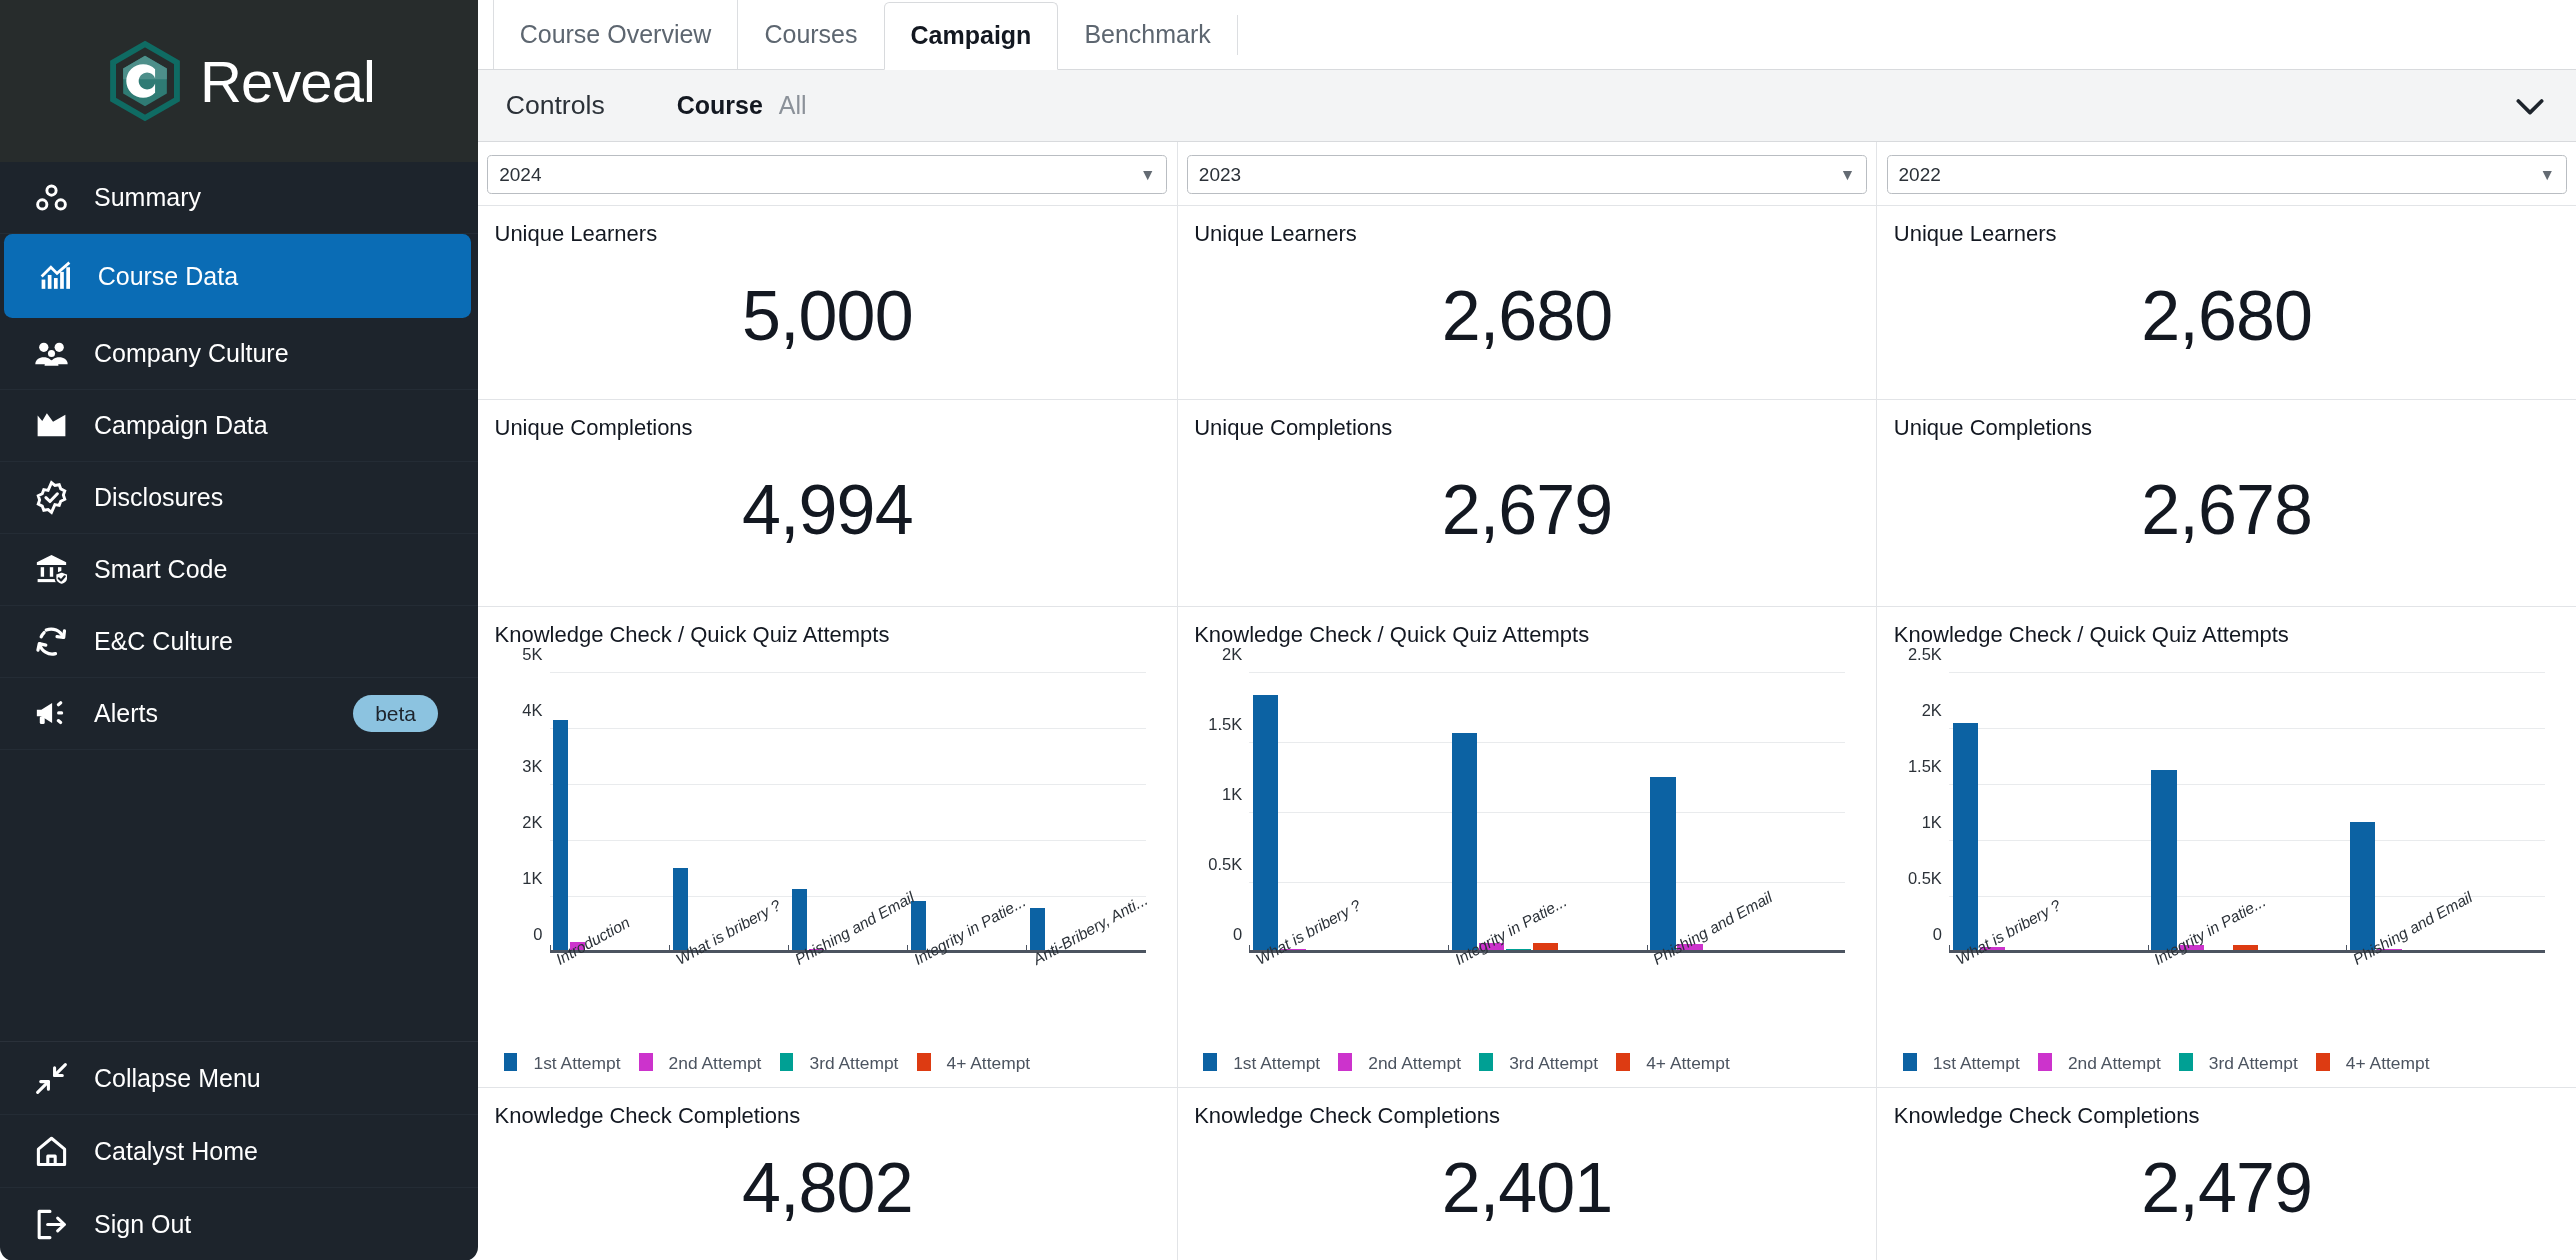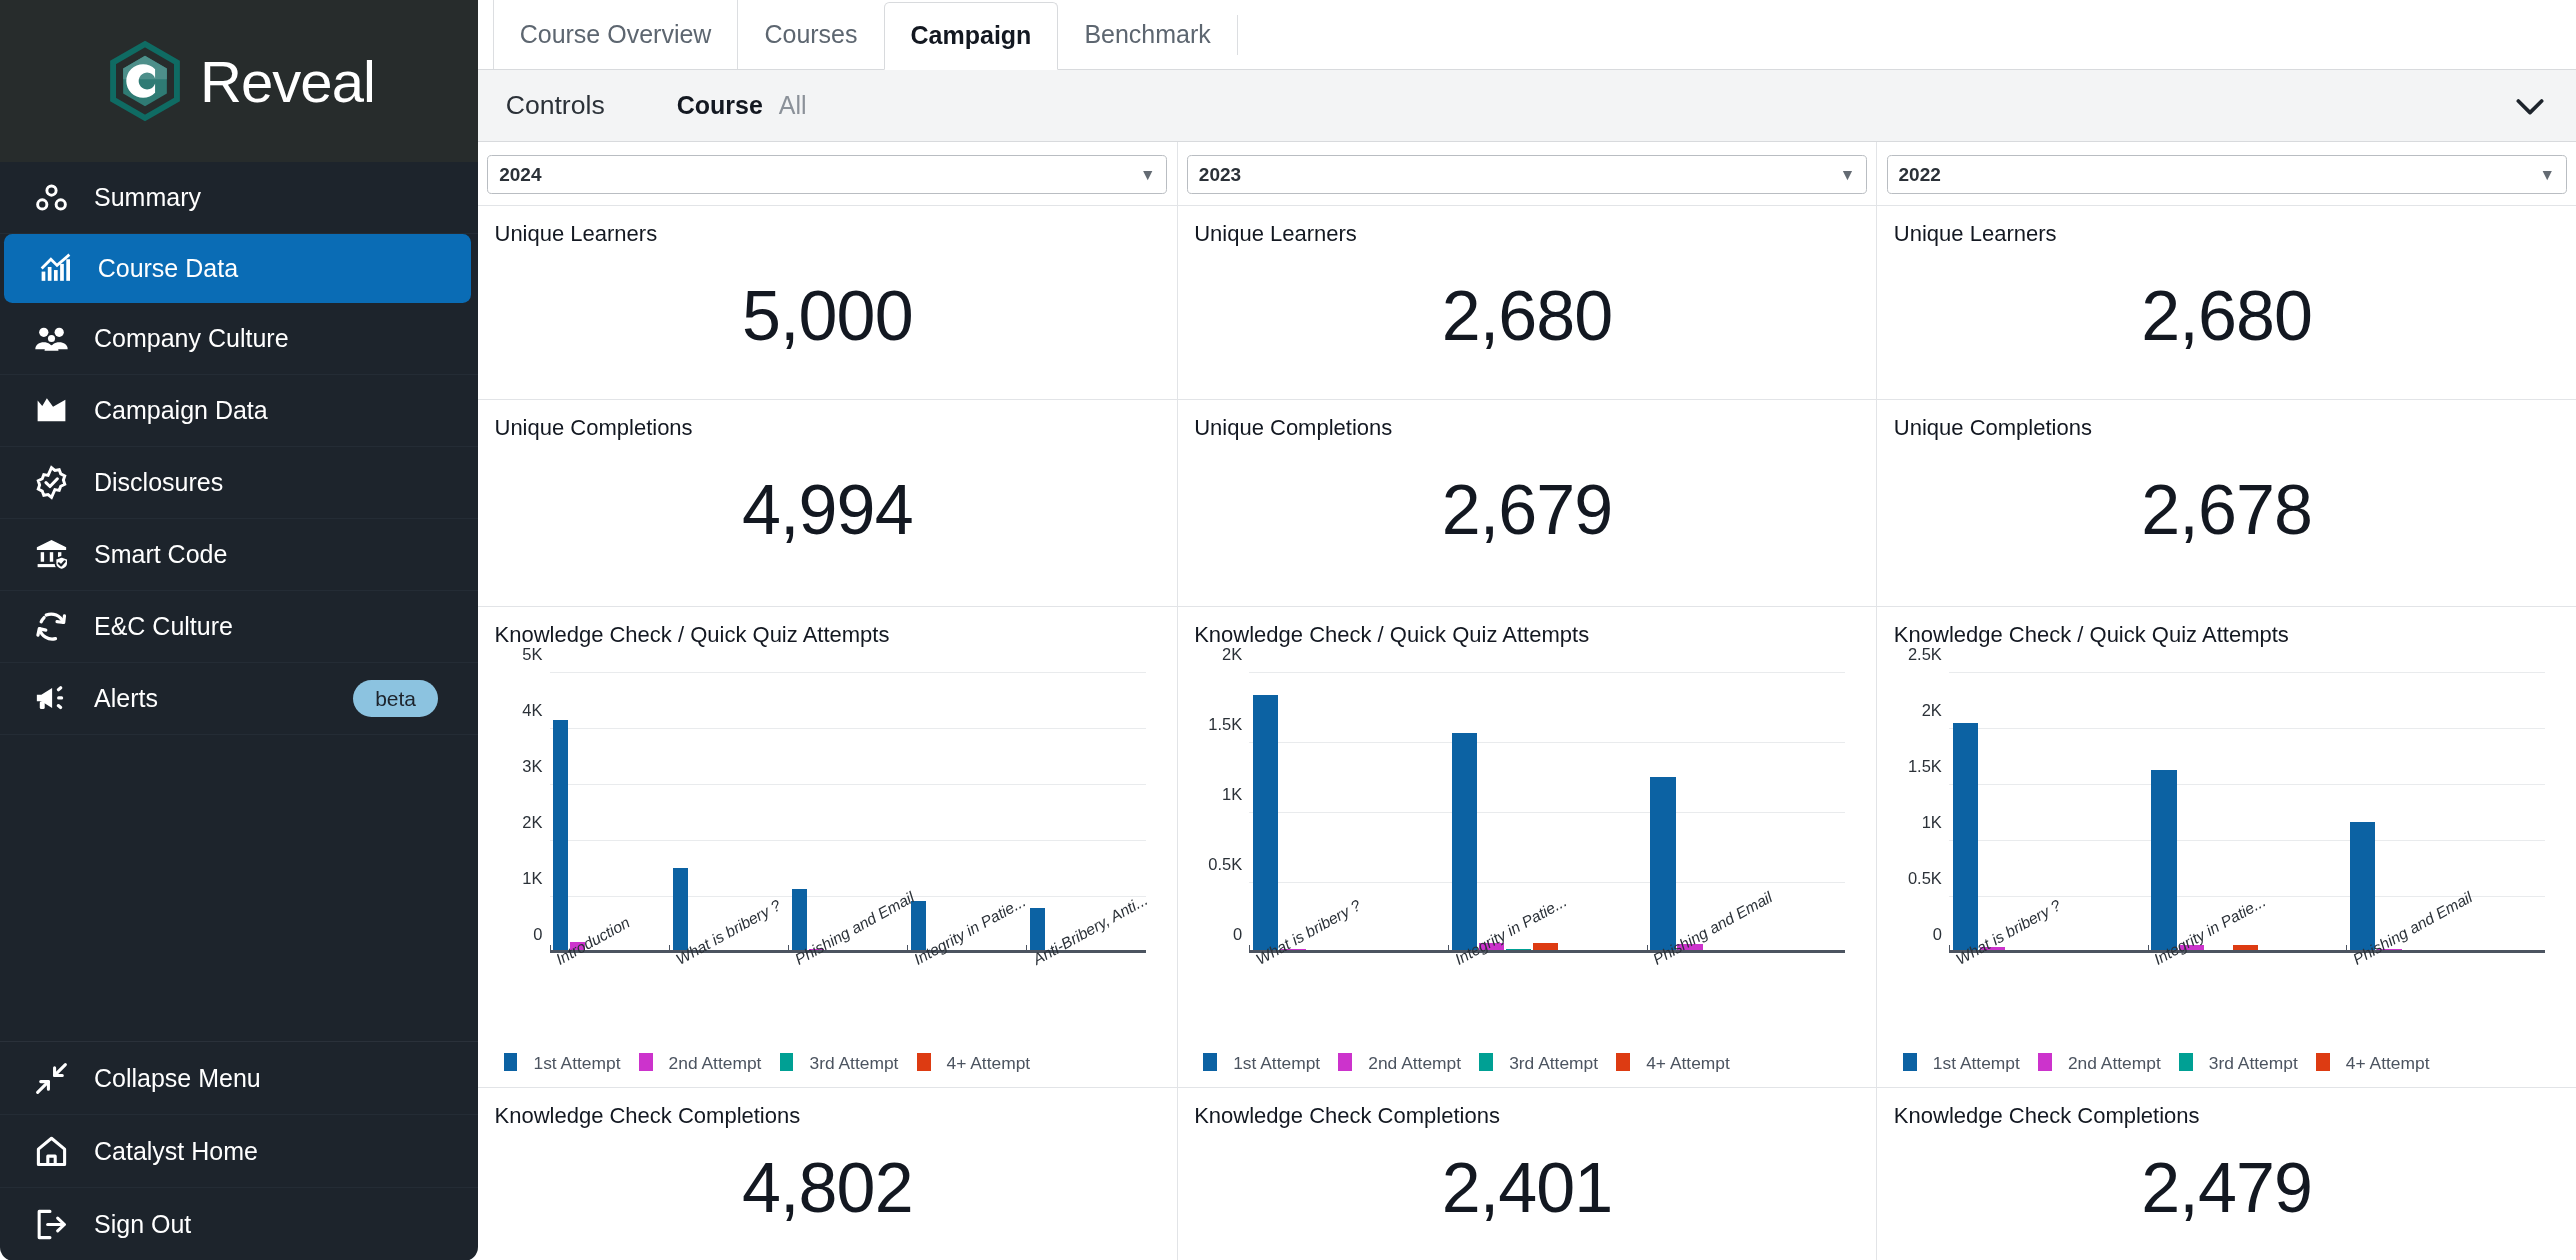--- a/index.html
+++ b/index.html
@@ -34,21 +34,21 @@
     color: #ffffff; font-size: 25px;
     border-bottom: 0.9px solid #242c35;
     position: relative;
     cursor: pointer;
   }
   .nav-item.active {
     background: #0a6cb5;
     border-radius: 8.3px;
     margin: 0 7.3px 0 3.7px;
     border-bottom: none;
-    height: 69px;
+    height: 84px;
   }
   .nav-item .ico { width: 37px; height: 37px; flex: 0 0 37px; display:flex; align-items:center; justify-content:center; }
   .nav-item .ico svg { width: 37px; height: 37px; display:block; }
   .nav-label { white-space: nowrap; }
   .beta-badge {
     margin-left: auto; margin-right: 40px;
     background: #8cc3e0; color: #1d242c;
     font-size: 21px; padding: 8.3px 22px; border-radius: 20px;
     line-height: 1;
   }
@@ -92,21 +92,21 @@
   #grid { flex: 1 1 auto; display: flex; overflow: hidden; }
   .col {
     flex: 1 1 0; min-width: 0; display: flex; flex-direction: column;
     border-right: 0.9px solid #e2e4e7;
   }
   .col:last-child { border-right: none; }
   .sel-wrap { padding: 13px 9.2px 11px 9.2px; }
   .select {
     height: 39px; border: 0.9px solid #b9bdc2; border-radius: 4.6px; background: #fff;
     display: flex; align-items: center; padding: 0 11px;
-    font-size: 19px; color: #2b3138; cursor: pointer; font-weight: bold;
+    font-size: 19px; color: #2b3138; cursor: pointer;
   }
   .select .caret { margin-left: auto; font-size: 15.6px; color: #646b73; }
 
   .card { border-top: 0.9px solid #e2e4e7; padding: 14.7px 16.5px 0 16.5px; }
   .card-title { font-size: 22px; color: #131821; }
 
   .kpi { height: 194px; display: flex; flex-direction: column; }
   .kpi .big {
     flex: 1 1 auto; display: flex; align-items: center; justify-content: center;
     font-size: 70px; color: #131821; font-weight: 400; letter-spacing: -0.9px;

